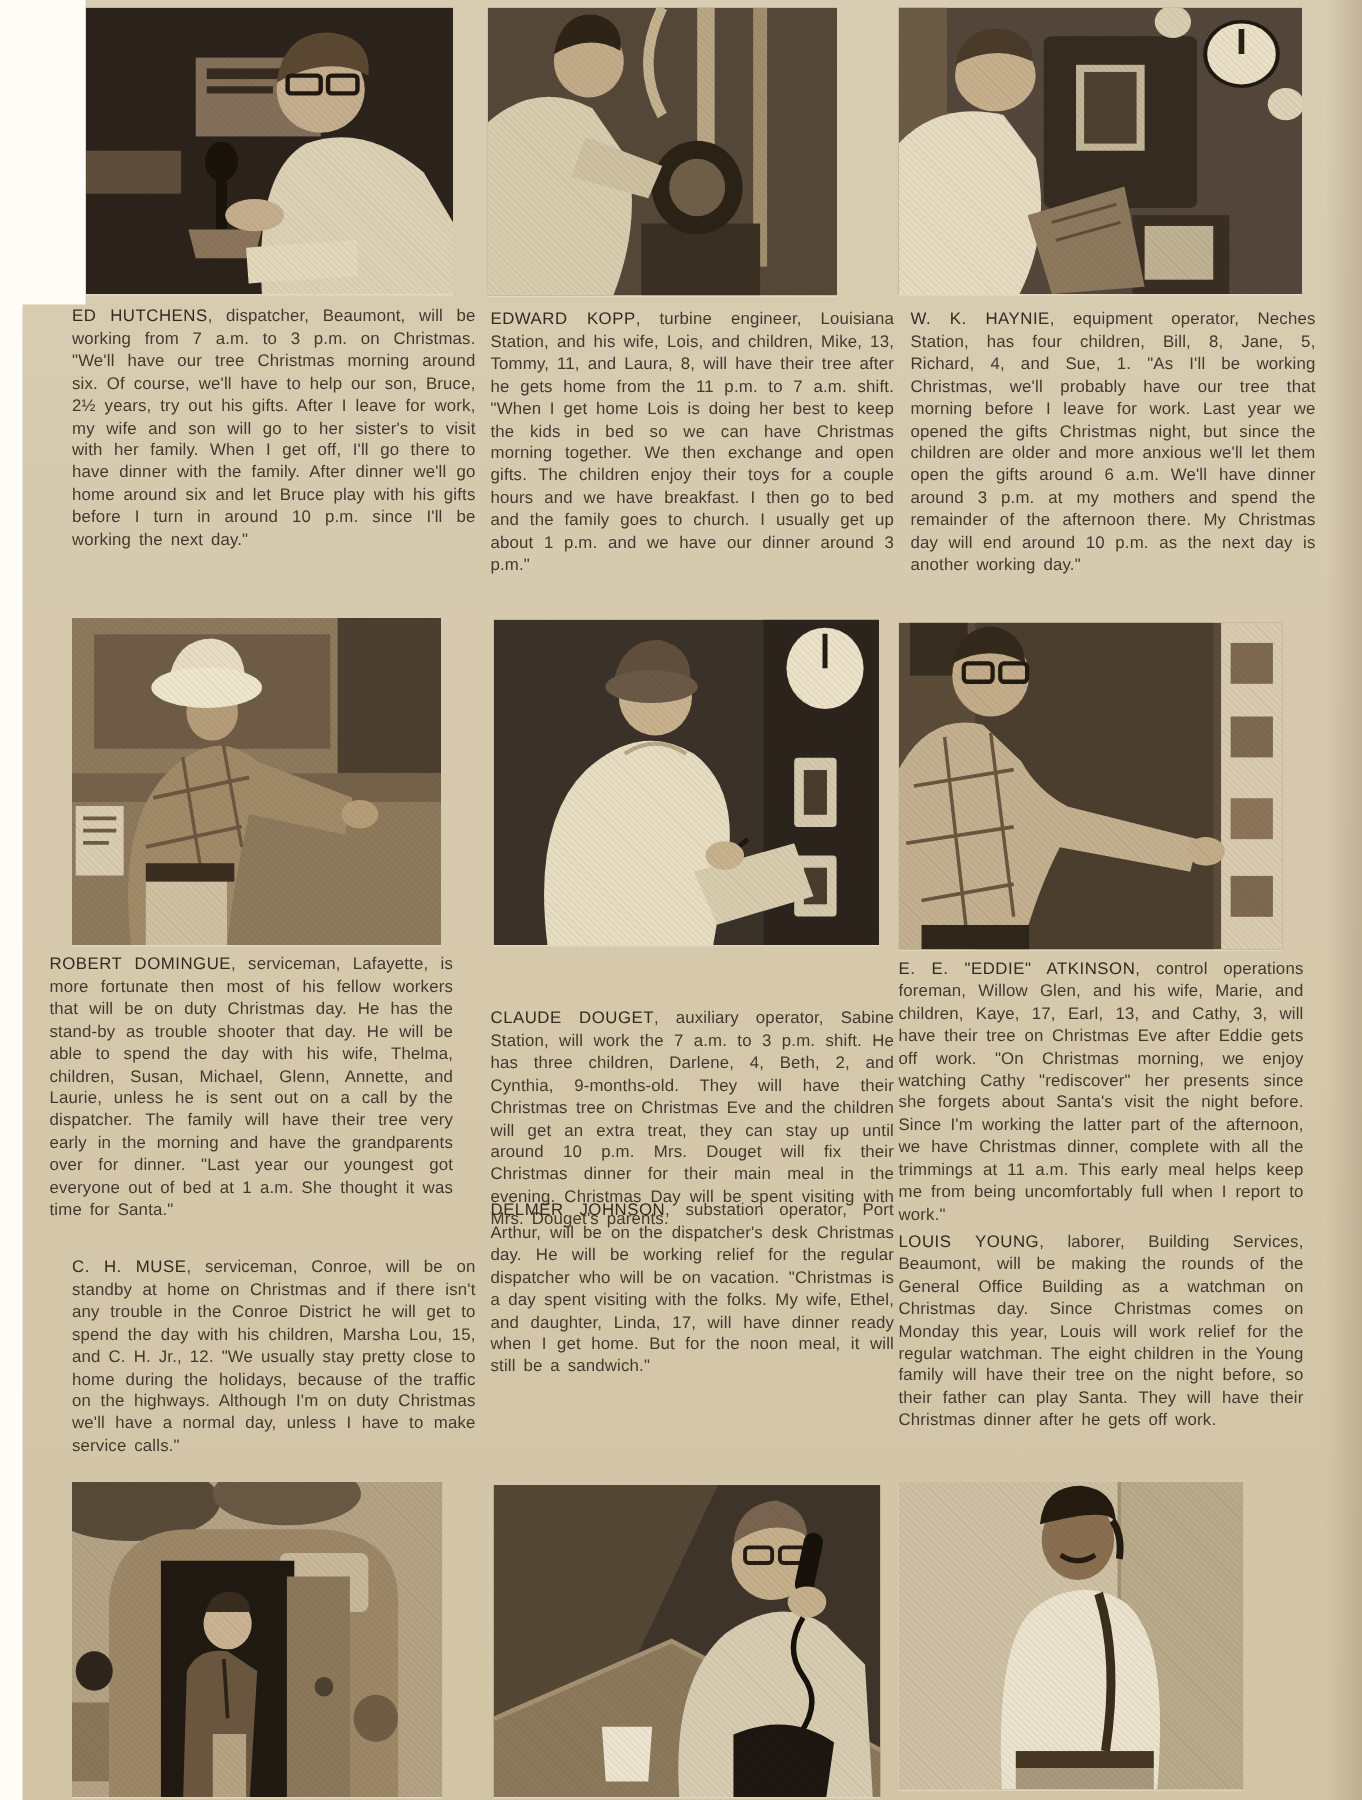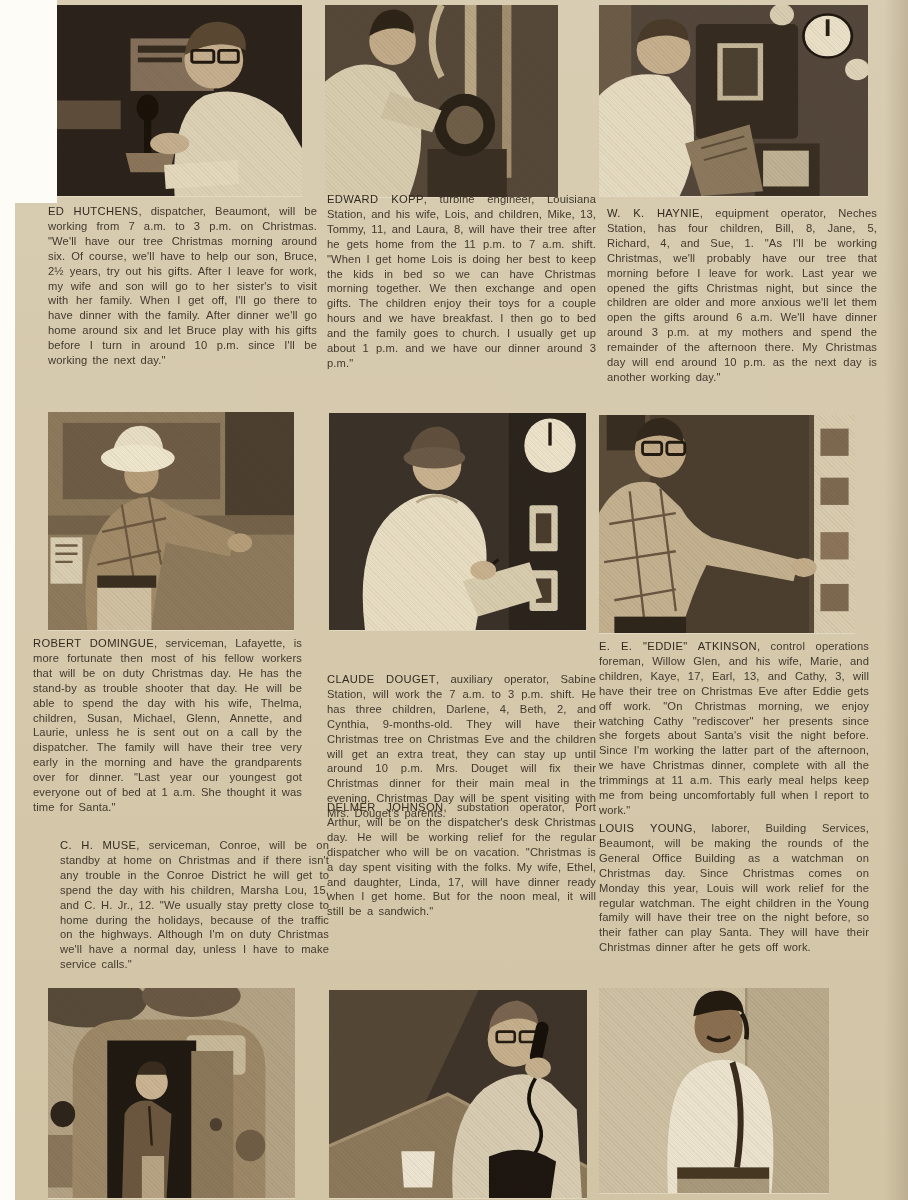--- a/index.html
+++ b/index.html
@@ -76,21 +76,21 @@
       <circle cx="24" cy="19" r="10" fill="#c5af8d"></circle>
       <path d="M14 16 Q16 5 26 6 Q34 8 33 15 Q24 10 14 16 Z" fill="#493a29"></path>
       <polygon points="32,58 56,50 61,78 38,80" fill="#8c795d"></polygon>
       <path d="M38 60 L54 55 M39 65 L55 60" stroke="#5c4c38" stroke-width="0.8"></path>
     </svg>
   </div>
 
   <div class="txt" style="left:48px;top:204px;width:269px">
     <span class="nm">ED HUTCHENS</span><span>, dispatcher, Beaumont, will be working from 7 a.m. to 3 p.m. on Christmas. "We'll have our tree Christmas morning around six.  Of course, we'll have to help our son, Bruce, 2½ years, try out his gifts.  After I leave for work, my wife and son will go to her sister's to visit with her family.  When I get off, I'll go there to have dinner with the family.  After dinner we'll go home around six and let Bruce play with his gifts before I turn in around 10 p.m. since I'll be working the next day."</span>
   </div>
-  <div class="txt" style="left:327px;top:192px;width:269px">
+  <div class="txt" style="left:327px;top:206px;width:269px">
     <span class="nm">EDWARD KOPP</span><span>, turbine engineer, Louisiana Station, and his wife, Lois, and children, Mike, 13, Tommy, 11, and Laura, 8, will have their tree after he gets home from the 11 p.m. to 7 a.m. shift.  "When I get home Lois is doing her best to keep the kids in bed so we can have Christmas morning together.  We then exchange and open gifts.  The children enjoy their toys for a couple hours and we have breakfast.  I then go to bed and the family goes to church.  I usually get up about 1 p.m. and we have our dinner around 3 p.m."</span>
   </div>
   <div class="txt" style="left:607px;top:206px;width:270px">
     <span class="nm">W. K. HAYNIE</span><span>, equipment operator, Neches Station, has four children, Bill, 8, Jane, 5, Richard, 4, and Sue, 1.  "As I'll be working Christmas, we'll probably have our tree that morning before I leave for work.  Last year we opened the gifts Christmas night, but since the children are older and more anxious we'll let them open the gifts around 6 a.m.  We'll have dinner around 3 p.m. at my mothers and spend the remainder of the afternoon there.  My Christmas day will end around 10 p.m. as the next day is another working day."</span>
   </div>
 
   <div class="photo" style="left:48px;top:412px;width:246px;height:218px">
     <svg viewBox="0 0 100 80" preserveAspectRatio="none">
       <rect width="100" height="80" fill="#8d795c"></rect>
       <rect x="6" y="4" width="64" height="28" fill="#6e5c46"></rect>
@@ -154,21 +154,21 @@
   <div class="txt" style="left:33px;top:636px;width:269px">
     <span class="nm">ROBERT DOMINGUE</span><span>, serviceman, Lafayette, is more fortunate then most of his fellow workers that will be on duty Christmas day.  He has the stand-by as trouble shooter that day.  He will be able to spend the day with his wife, Thelma, children, Susan, Michael, Glenn, Annette, and Laurie, unless he is sent out on a call by the dispatcher.  The family will have their tree very early in the morning and have the grandparents over for dinner.  "Last year our youngest got everyone out of bed at 1 a.m. She thought it was time for Santa."</span>
   </div>
   <div class="txt" style="left:327px;top:672px;width:269px">
     <span class="nm">CLAUDE DOUGET</span><span>, auxiliary operator, Sabine Station, will work the 7 a.m. to 3 p.m. shift. He has three children, Darlene, 4, Beth, 2, and Cynthia, 9-months-old.  They will have their Christmas tree on Christmas Eve and the children will get an extra treat, they can stay up until around 10 p.m.  Mrs. Douget will fix their Christmas dinner for their main meal in the evening.  Christmas Day will be spent visiting with Mrs. Douget's parents.</span>
   </div>
   <div class="txt" style="left:599px;top:639px;width:270px">
     <span class="nm">E. E. "EDDIE" ATKINSON</span><span>, control operations foreman, Willow Glen, and his wife, Marie, and children, Kaye, 17, Earl, 13, and Cathy, 3, will have their tree on Christmas Eve after Eddie gets off work.  "On Christmas morning, we enjoy watching Cathy "rediscover" her presents since she forgets about Santa's visit the night before.  Since I'm working the latter part of the afternoon, we have Christmas dinner, complete with all the trimmings at 11 a.m. This early meal helps keep me from being uncomfortably full when I report to work."</span>
   </div>
 
-  <div class="txt" style="left:60px;top:838px;width:269px">
+  <div class="txt" style="left:48px;top:838px;width:269px">
     <span class="nm">C. H. MUSE</span><span>, serviceman, Conroe, will be on standby at home on Christmas and if there isn't any trouble in the Conroe District he will get to spend the day with his children, Marsha Lou, 15, and C. H. Jr., 12.  "We usually stay pretty close to home during the holidays, because of the traffic on the highways.  Although I'm on duty Christmas we'll have a normal day, unless I have to make service calls."</span>
   </div>
   <div class="txt" style="left:327px;top:800px;width:269px">
     <span class="nm">DELMER JOHNSON</span><span>, substation operator, Port Arthur, will be on the dispatcher's desk Christmas day.  He will be working relief for the regular dispatcher who will be on vacation. "Christmas is a day spent visiting with the folks.  My wife, Ethel, and daughter, Linda, 17, will have dinner ready when I get home.  But for the noon meal, it will still be a sandwich."</span>
   </div>
   <div class="txt" style="left:599px;top:821px;width:270px">
     <span class="nm">LOUIS YOUNG</span><span>, laborer, Building Services, Beaumont, will be making the rounds of the General Office Building as a watchman on Christmas day.  Since Christmas comes on Monday this year, Louis will work relief for the regular watchman.  The eight children in the Young family will have their tree on the night before, so their father can play Santa.  They will have their Christmas dinner after he gets off work.</span>
   </div>
 
   <div class="photo" style="left:48px;top:988px;width:247px;height:210px">

